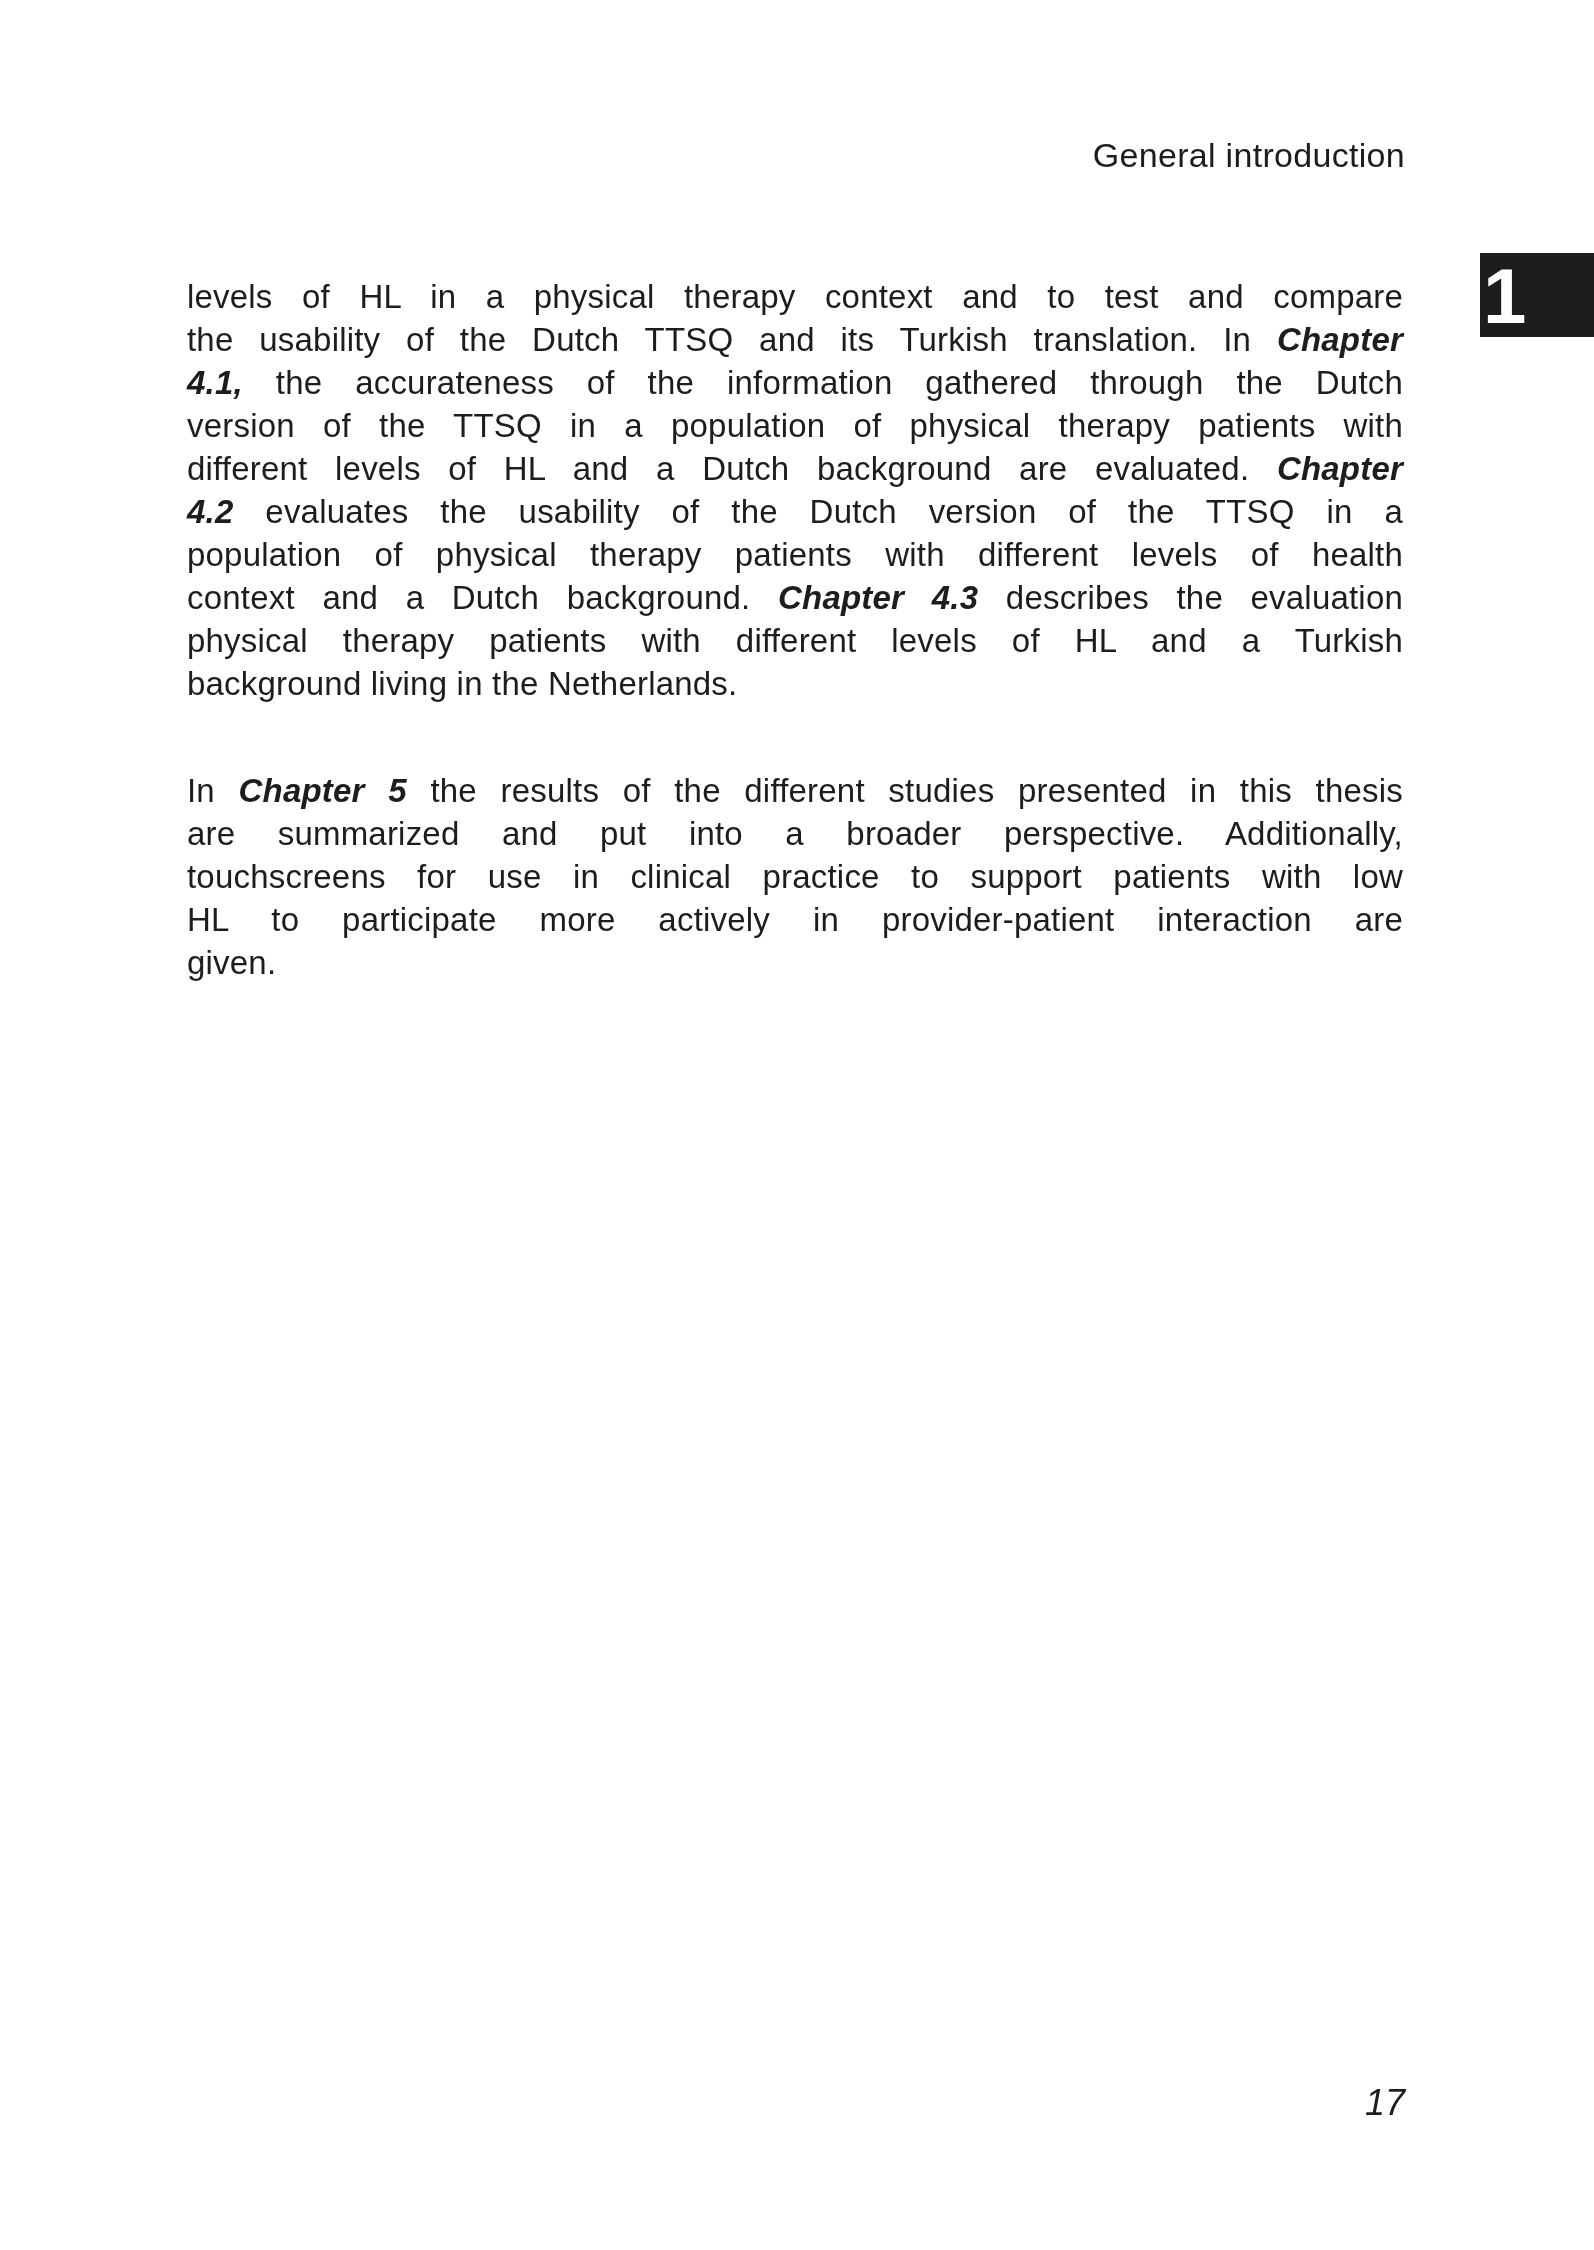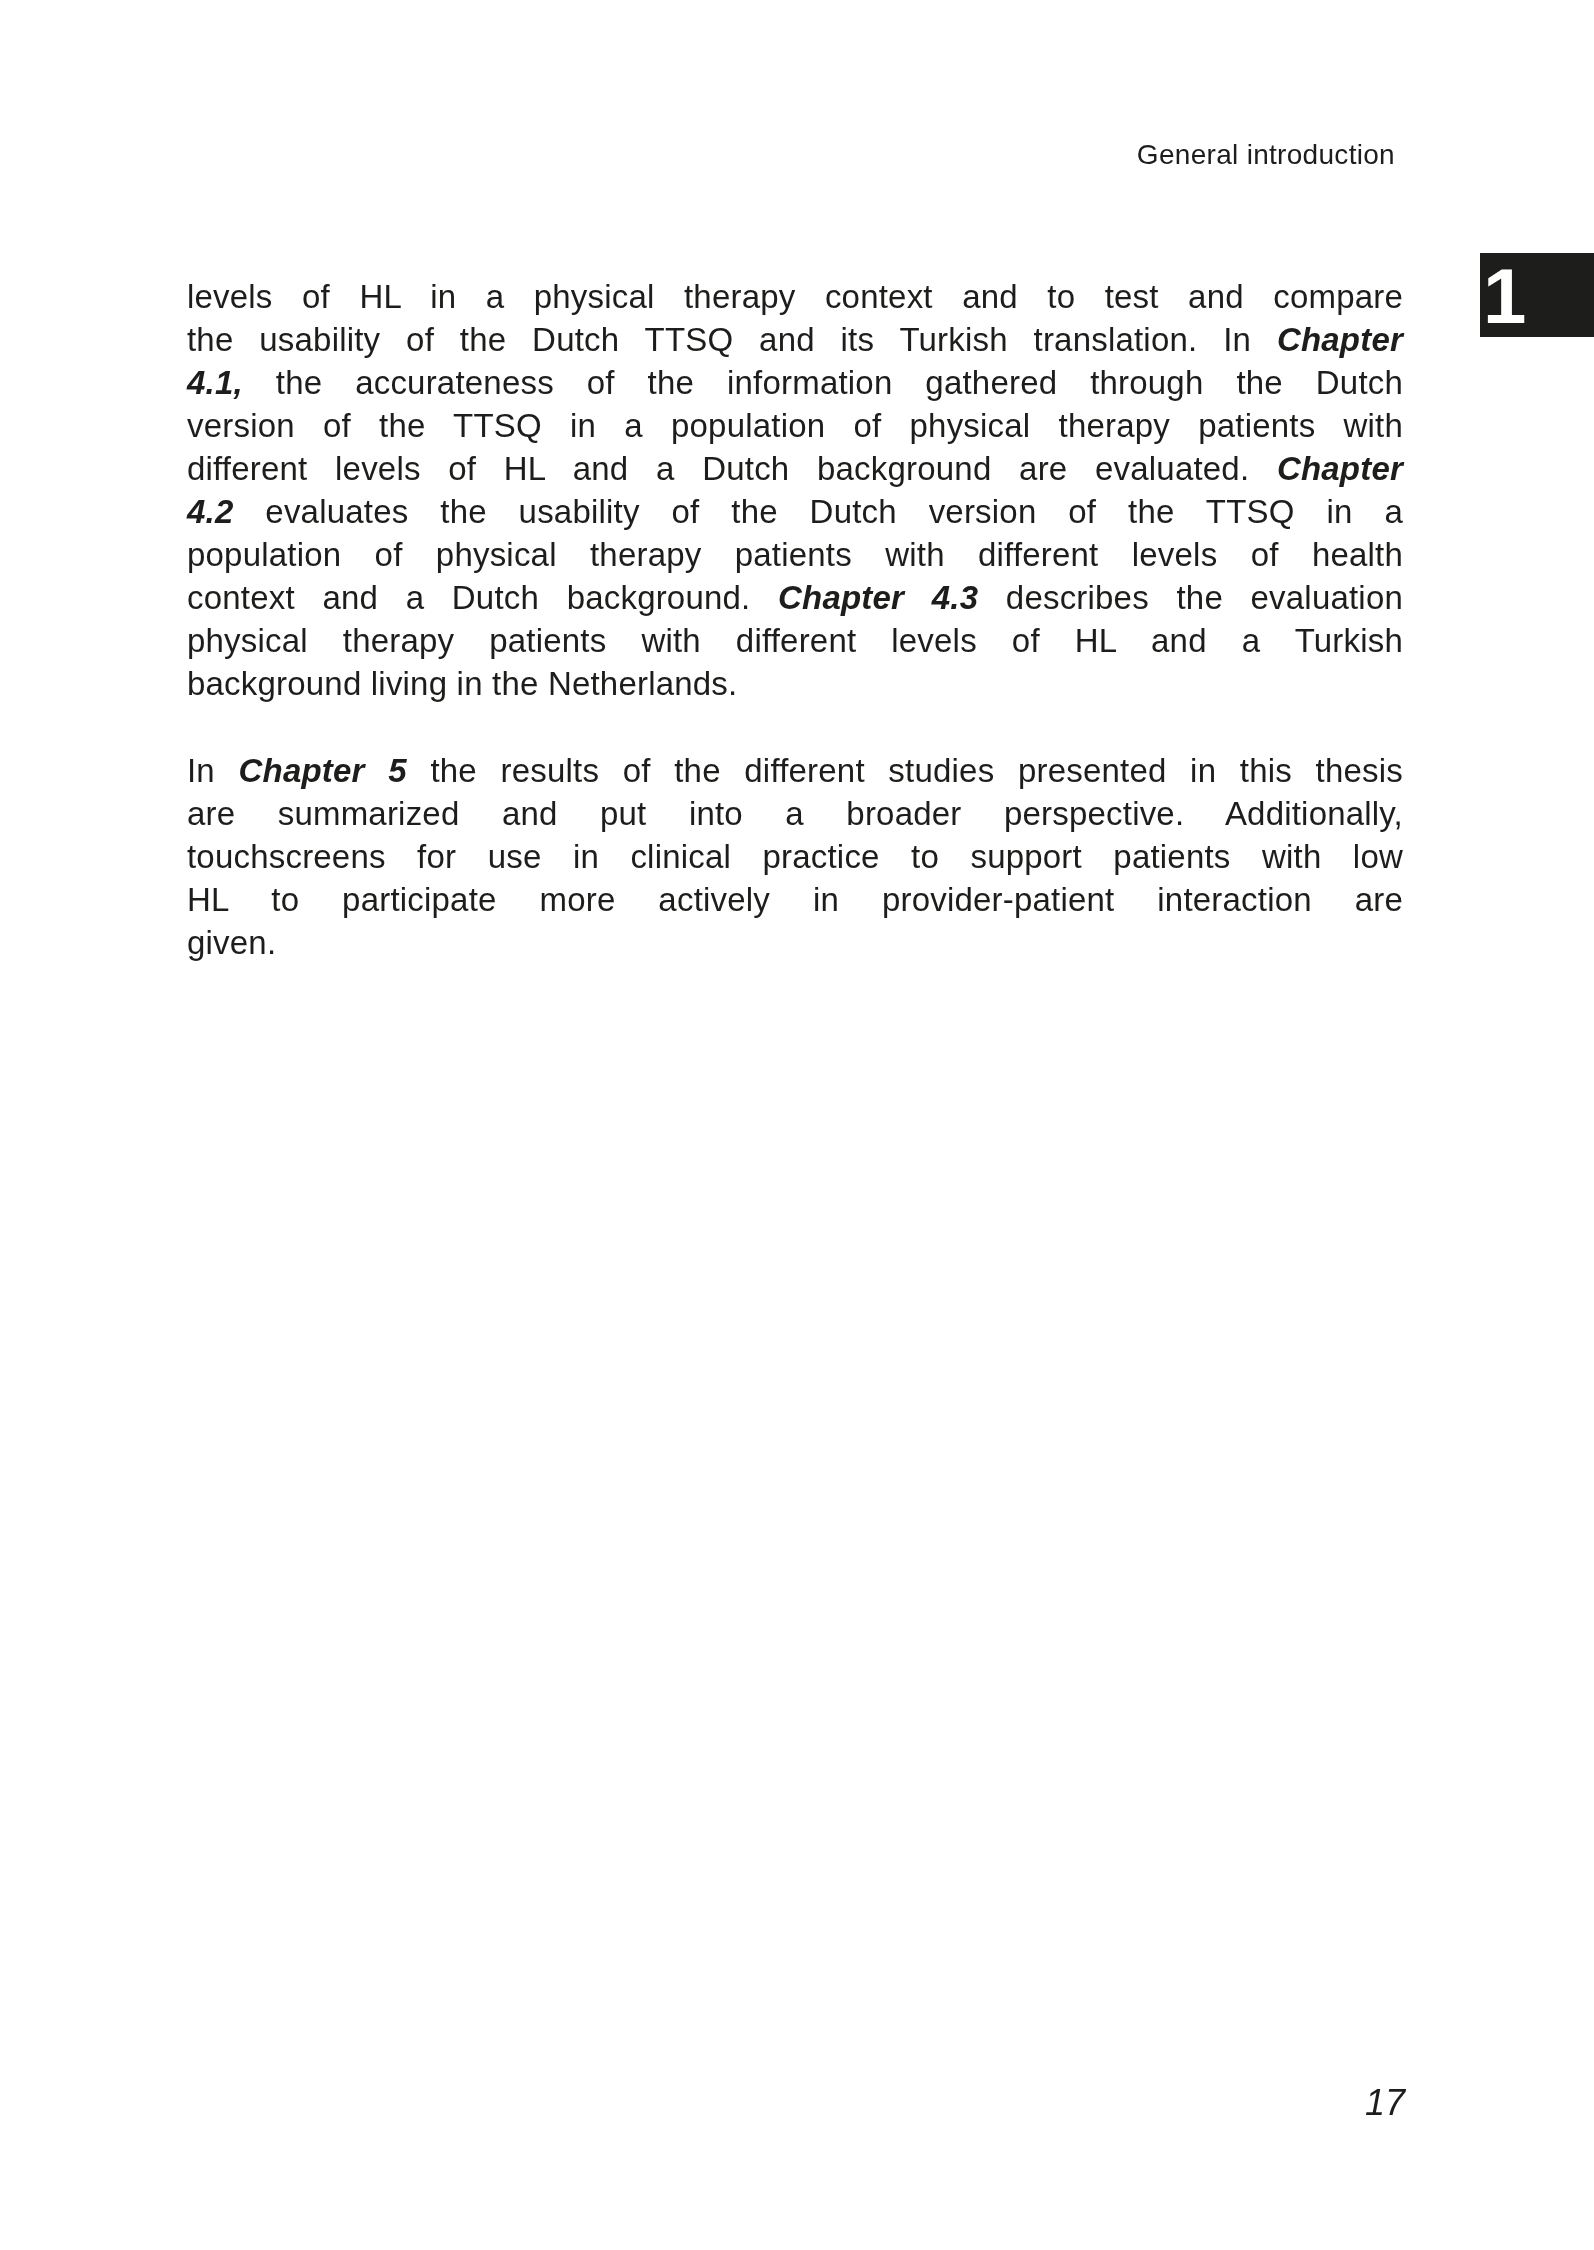--- a/index.html
+++ b/index.html
@@ -15,22 +15,22 @@
     overflow: hidden;
   }
   .page {
     position: absolute;
     inset: 0;
     color: #1d1d1b;
   }
   .running-header {
     position: absolute;
     top: 134px;
-    right: 199px;
-    font-size: 28px;
+    right: 189px;
+    font-size: 34px;
     line-height: 42px;
     letter-spacing: 0.3px;
     white-space: nowrap;
   }
   .chapter-tab {
     position: absolute;
     top: 253px;
     right: 0;
     width: 114px;
     height: 84px;
@@ -49,21 +49,21 @@
   .body-text {
     position: absolute;
     top: 275px;
     left: 187px;
     width: 1216px;
     font-size: 33px;
     line-height: 43px;
     letter-spacing: 0.2px;
   }
   .paragraph + .paragraph {
-    margin-top: 44px;
+    margin-top: 64px;
   }
   .line {
     text-align: justify;
     text-align-last: justify;
   }
   .line.last {
     text-align-last: left;
   }
   .bi {
     font-weight: 700;

